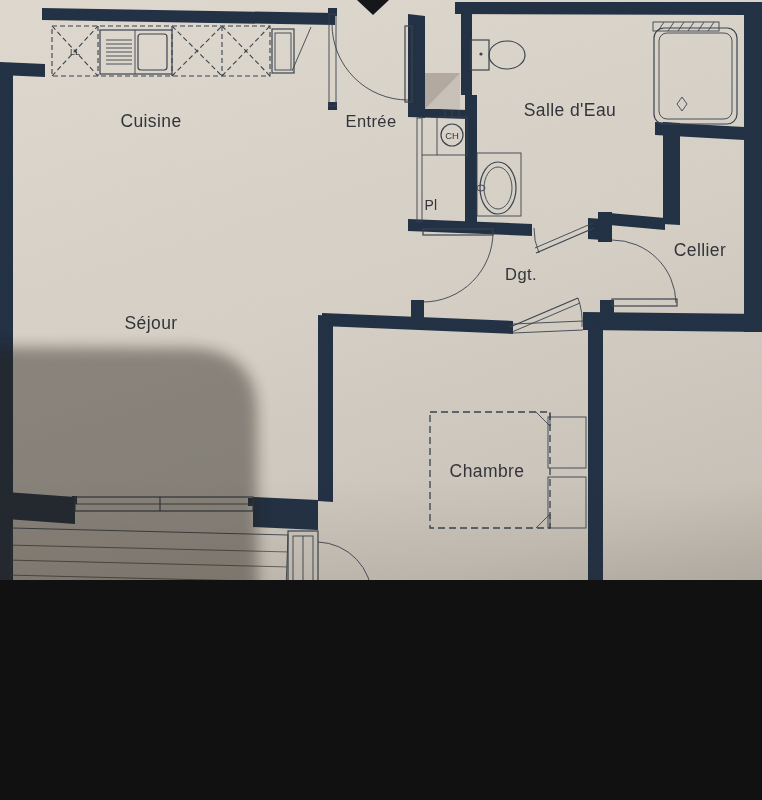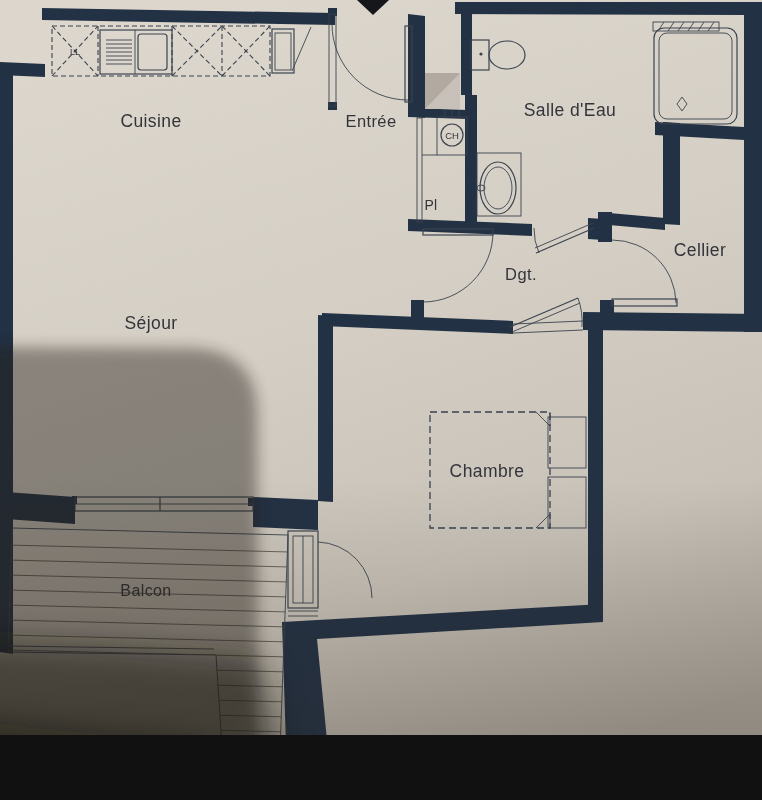--- a/index.html
+++ b/index.html
@@ -1,16 +1,16 @@
 <!DOCTYPE html>
 <html><head>
 <meta charset="utf-8">
 <style>
   html,body{margin:0;padding:0;background:#111;}
-  .photo{position:relative;width:762px;height:735px;overflow:hidden;font-family:"Liberation Sans",sans-serif;}
+  .photo{position:relative;width:762px;height:580px;overflow:hidden;font-family:"Liberation Sans",sans-serif;}
   svg{display:block;}
   text{font-family:"Liberation Sans","DejaVu Sans",sans-serif;fill:#33343a;letter-spacing:.4px;}
   .room-label{font-size:17.5px;}
   .small-label{font-size:16px;}
   .tiny-label{font-size:14px;}
   .micro-label{font-size:9.5px;letter-spacing:0;}
   .wall{fill:#223144;}
   .ink{stroke:#3a434e;stroke-width:1.2;fill:none;}
   .ink-thin{stroke:#3a434e;stroke-width:.9;fill:none;}
   .dash{stroke:#3a434e;stroke-width:1.1;fill:none;stroke-dasharray:5 3;}

